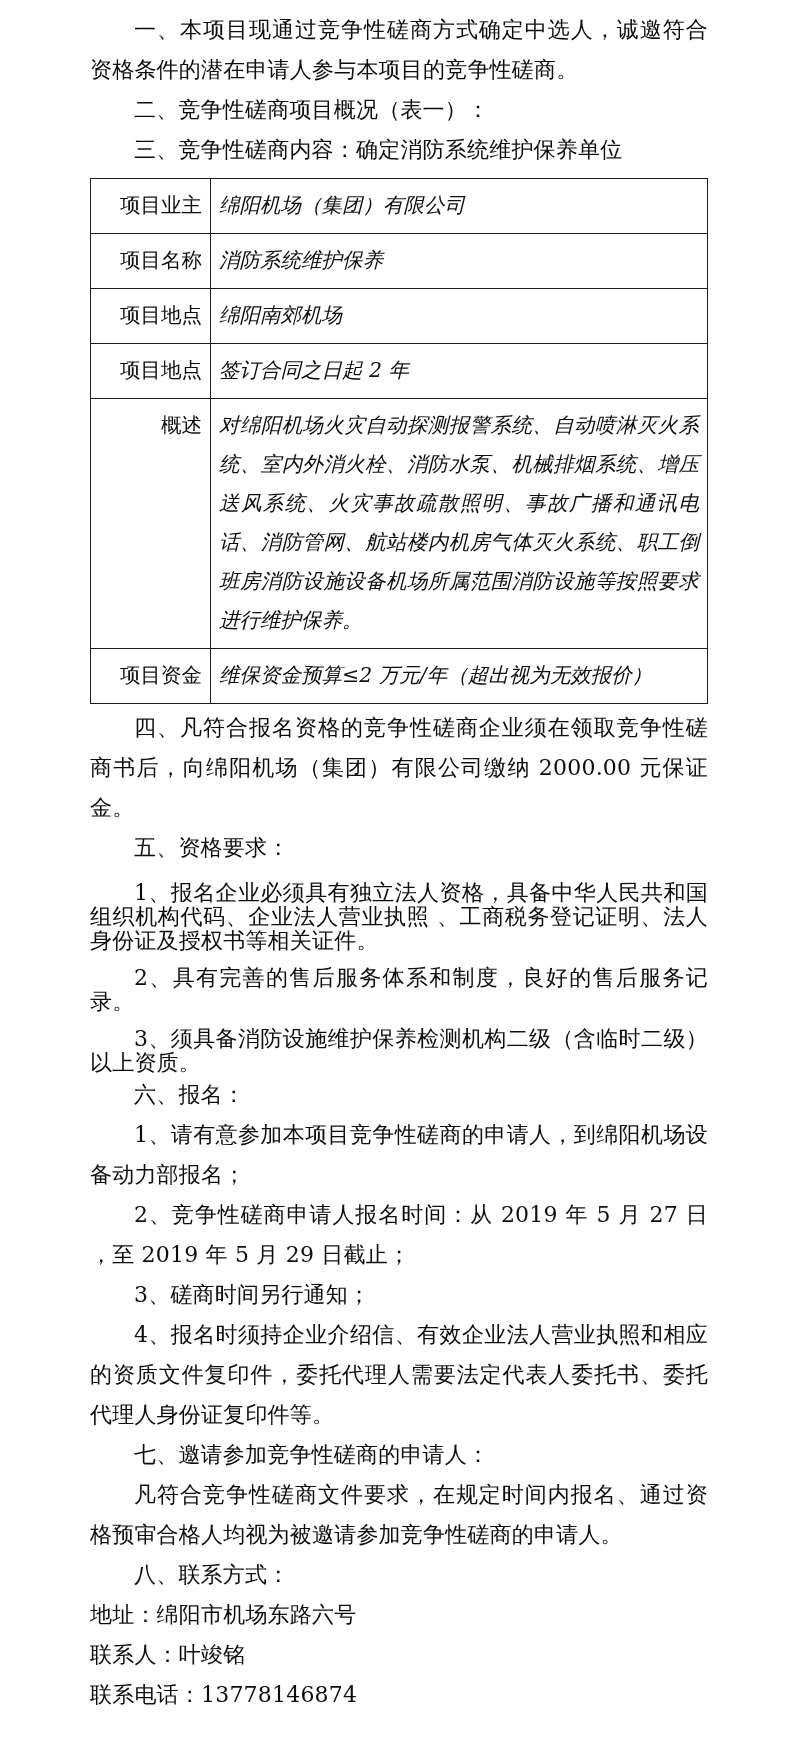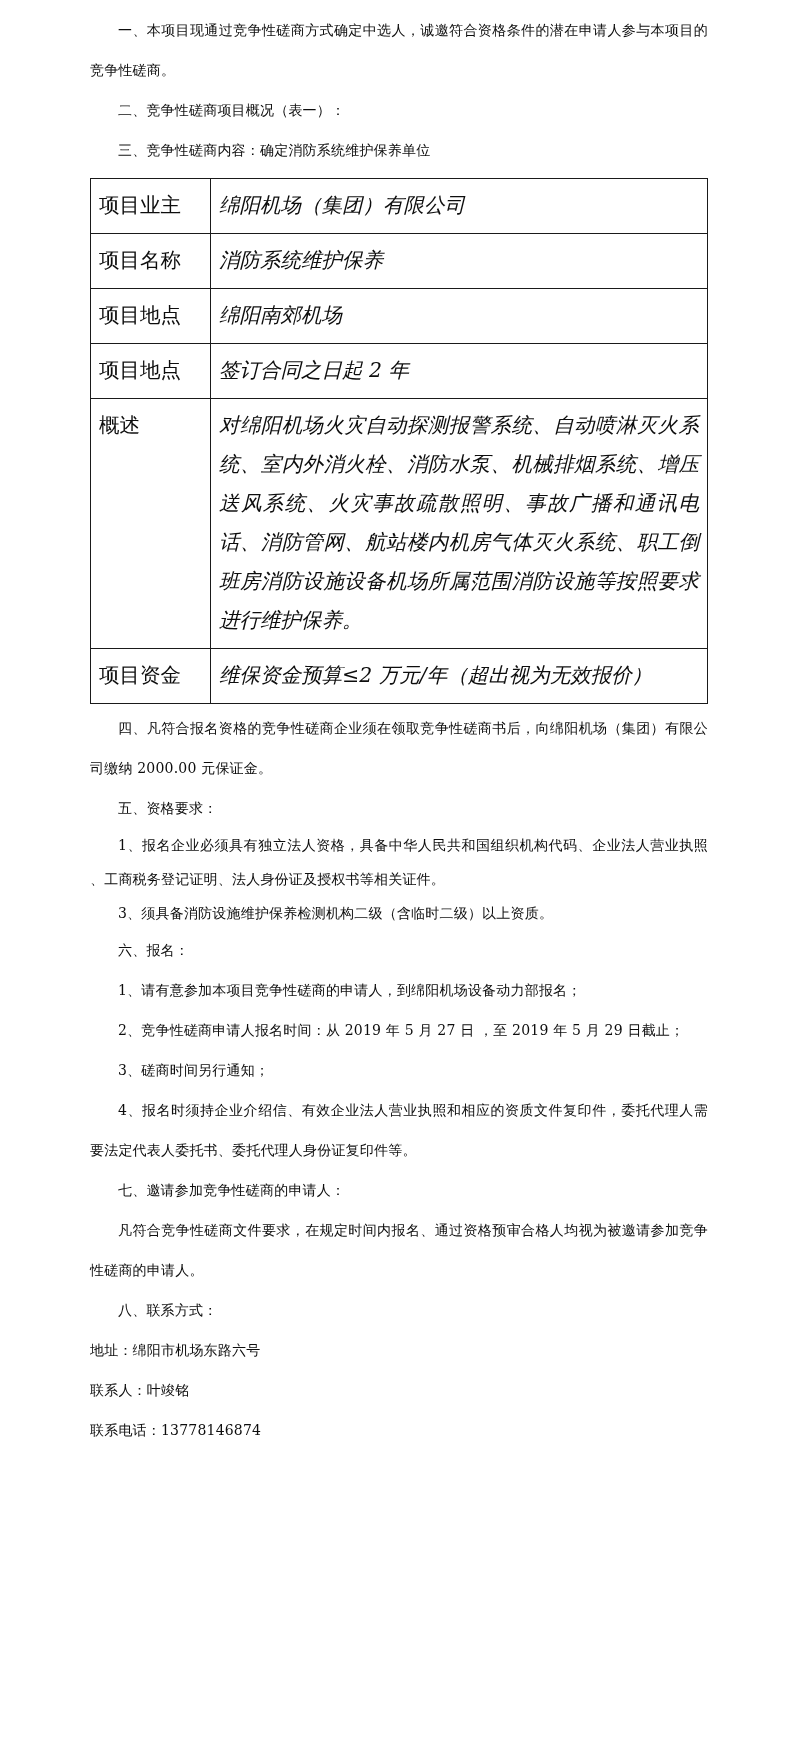--- a/index.html
+++ b/index.html
@@ -14,47 +14,49 @@
   }
   .page {
     width: 793px;
     min-height: 1755px;
     box-sizing: border-box;
     padding: 10px 85px 10px 90px;
     position: relative;
   }
   p {
     margin: 0;
-    font-size: 14px;
+    font-size: 22px;
     line-height: 40px;
     text-align: justify;
     text-justify: inter-ideograph;
     letter-spacing: 0.2px;
   }
   p.indent2 {
     text-indent: 2em;
   }
   p.noindent {
     text-indent: 0;
   }
   .tight {
-    line-height: 34px;
+    line-height: 24px;
+    margin-top: 13px;
   }
   table.info {
     border-collapse: collapse;
     width: 100%;
     margin: 8px 0 4px 0;
     table-layout: fixed;
   }
   table.info td {
     border: 1px solid #1a1a1a;
     padding: 7px 8px 8px 8px;
     font-size: 20.5px;
     line-height: 39px;
     vertical-align: top;
+    text-align: right;
   }
   table.info td.label {
     width: 103px;
     white-space: nowrap;
   }
   table.info td.value {
     text-align: justify;
     text-justify: inter-ideograph;
     font-style: italic;
   }
@@ -93,20 +95,21 @@
       <tr>
         <td class="label">项目资金</td>
         <td class="value">维保资金预算≤2 万元/年（超出视为无效报价）</td>
       </tr>
     </tbody>
   </table>
 
   <p class="indent2">四、凡符合报名资格的竞争性磋商企业须在领取竞争性磋商书后，向绵阳机场（集团）有限公司缴纳 2000.00 元保证金。</p>
   <p class="indent2">五、资格要求：</p>
   <p class="indent2 tight">1、报名企业必须具有独立法人资格，具备中华人民共和国组织机构代码、企业法人营业执照 、工商税务登记证明、法人身份证及授权书等相关证件。</p>
+  <p class="indent2 tight">2、具有完善的售后服务体系和制度，良好的售后服务记录。</p>
   <p class="indent2 tight">3、须具备消防设施维护保养检测机构二级（含临时二级）以上资质。</p>
   <p class="indent2">六、报名：</p>
   <p class="indent2">1、请有意参加本项目竞争性磋商的申请人，到绵阳机场设备动力部报名；</p>
   <p class="indent2">2、竞争性磋商申请人报名时间：从 2019 年 5 月 27 日 ，至 2019 年 5 月 29 日截止；</p>
   <p class="indent2">3、磋商时间另行通知；</p>
   <p class="indent2">4、报名时须持企业介绍信、有效企业法人营业执照和相应的资质文件复印件，委托代理人需要法定代表人委托书、委托代理人身份证复印件等。</p>
   <p class="indent2">七、邀请参加竞争性磋商的申请人：</p>
   <p class="indent2">凡符合竞争性磋商文件要求，在规定时间内报名、通过资格预审合格人均视为被邀请参加竞争性磋商的申请人。</p>
   <p class="indent2">八、联系方式：</p>
 

